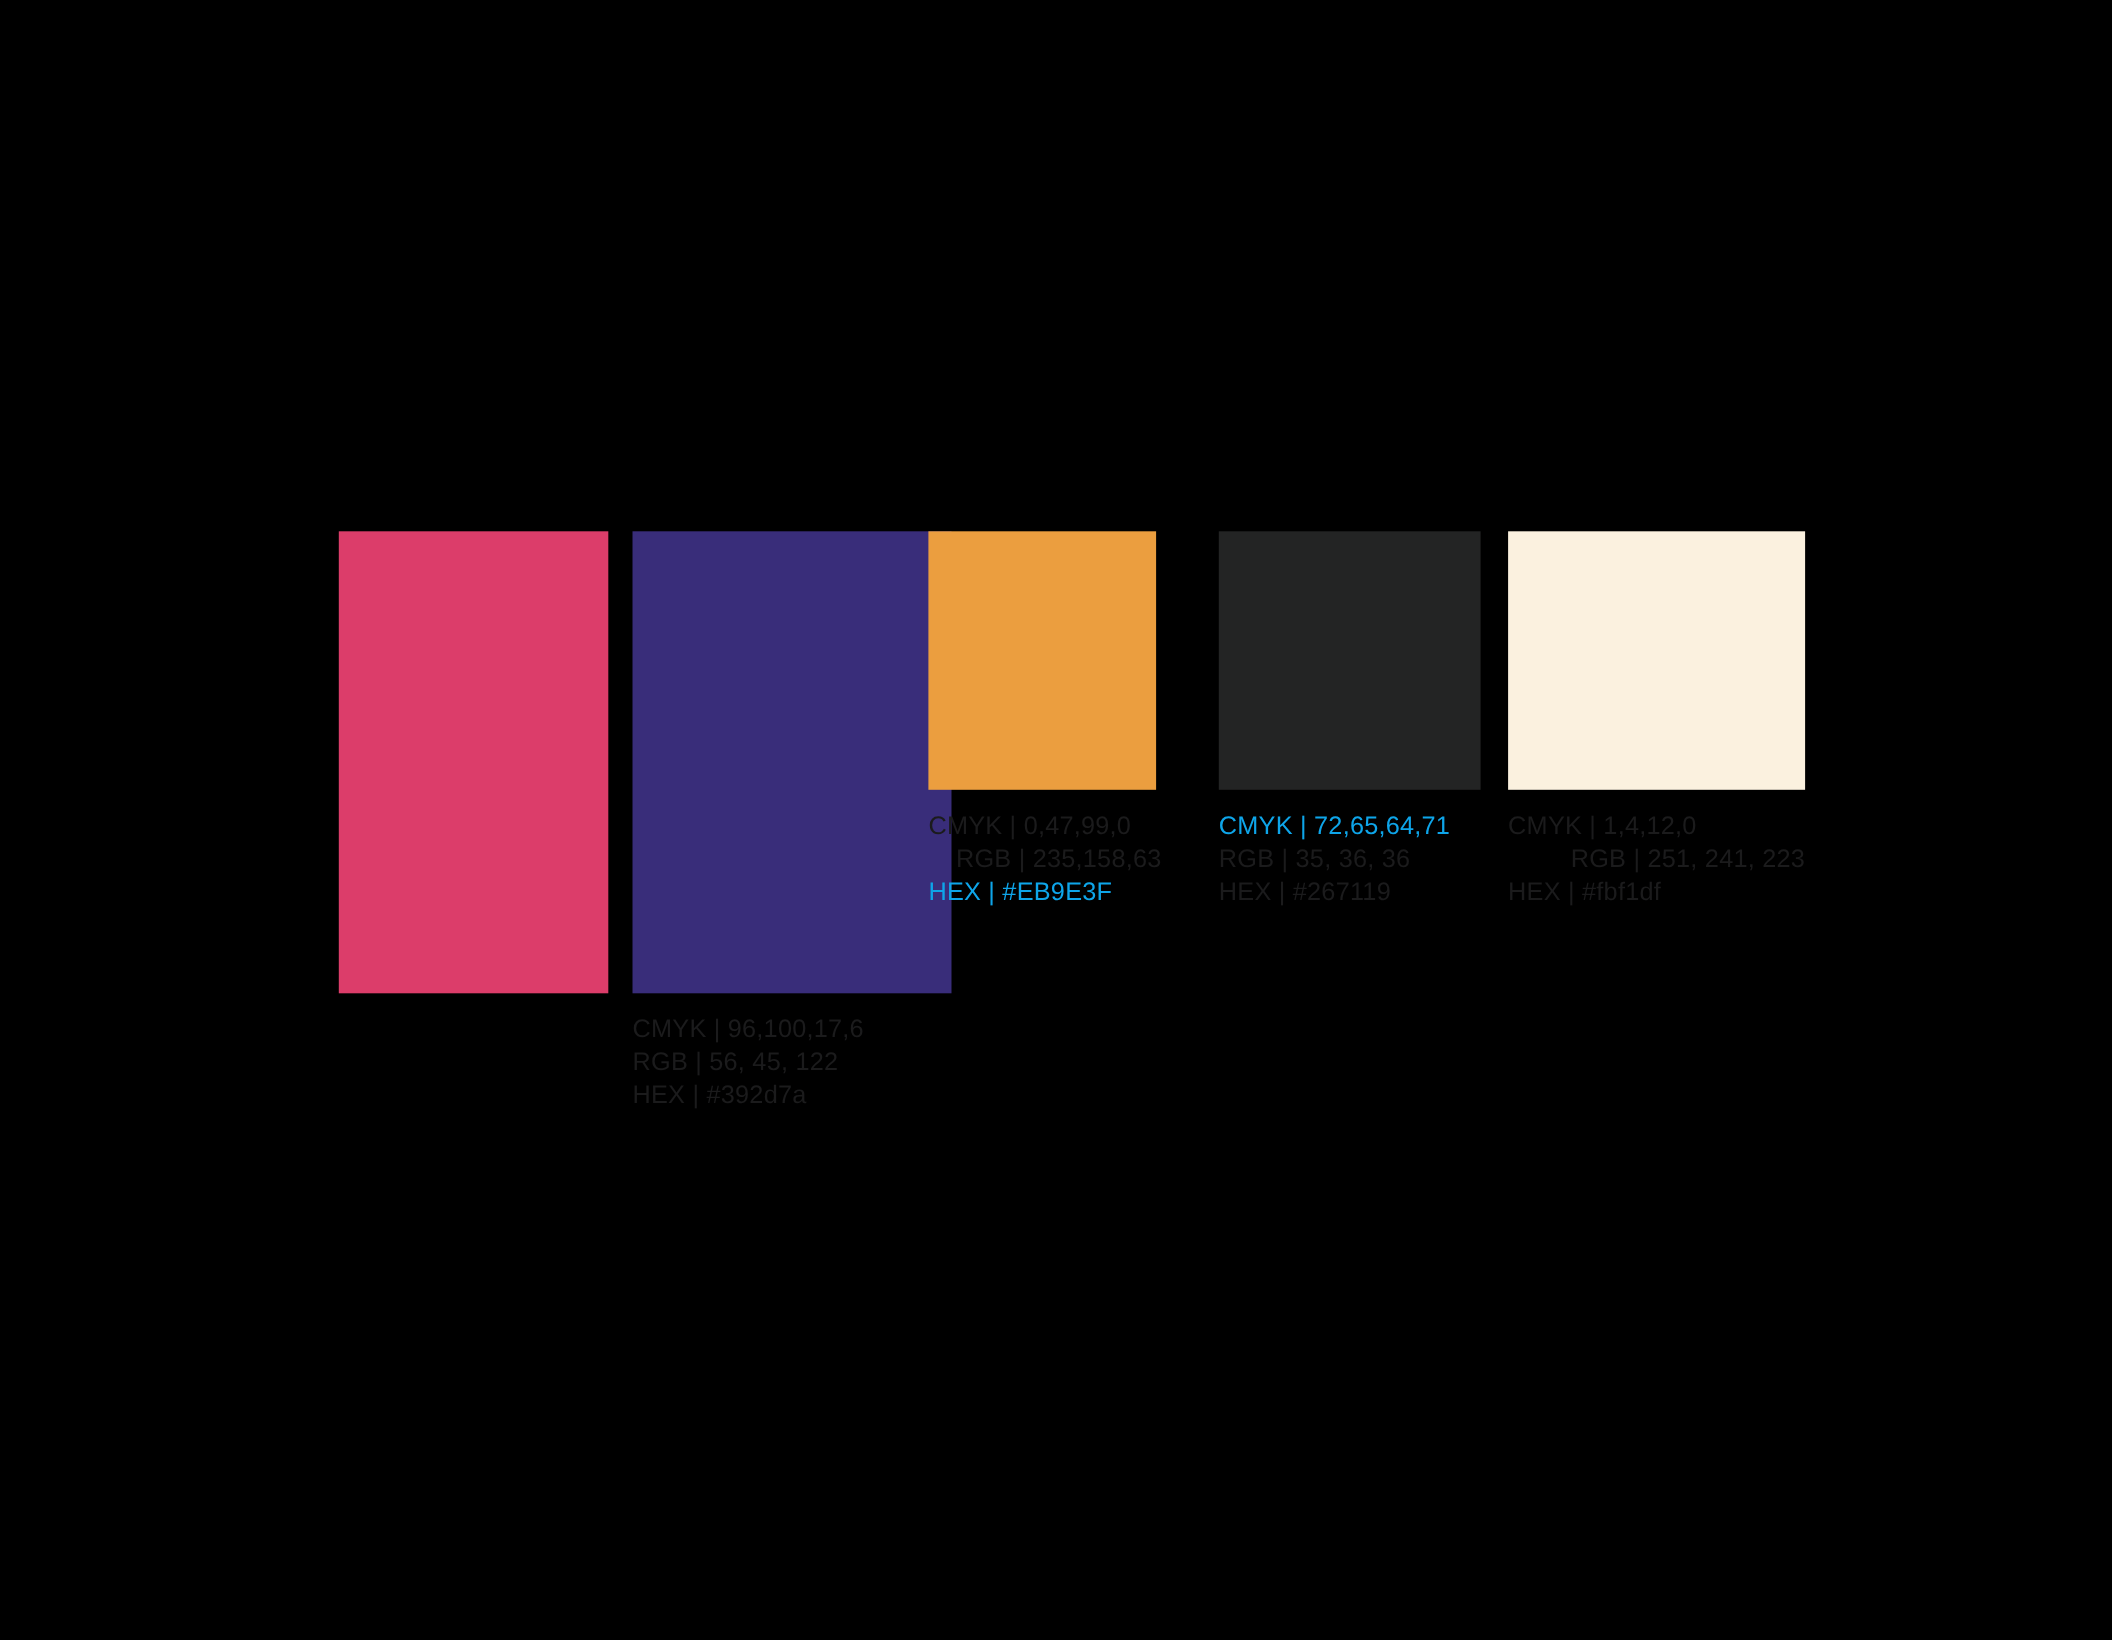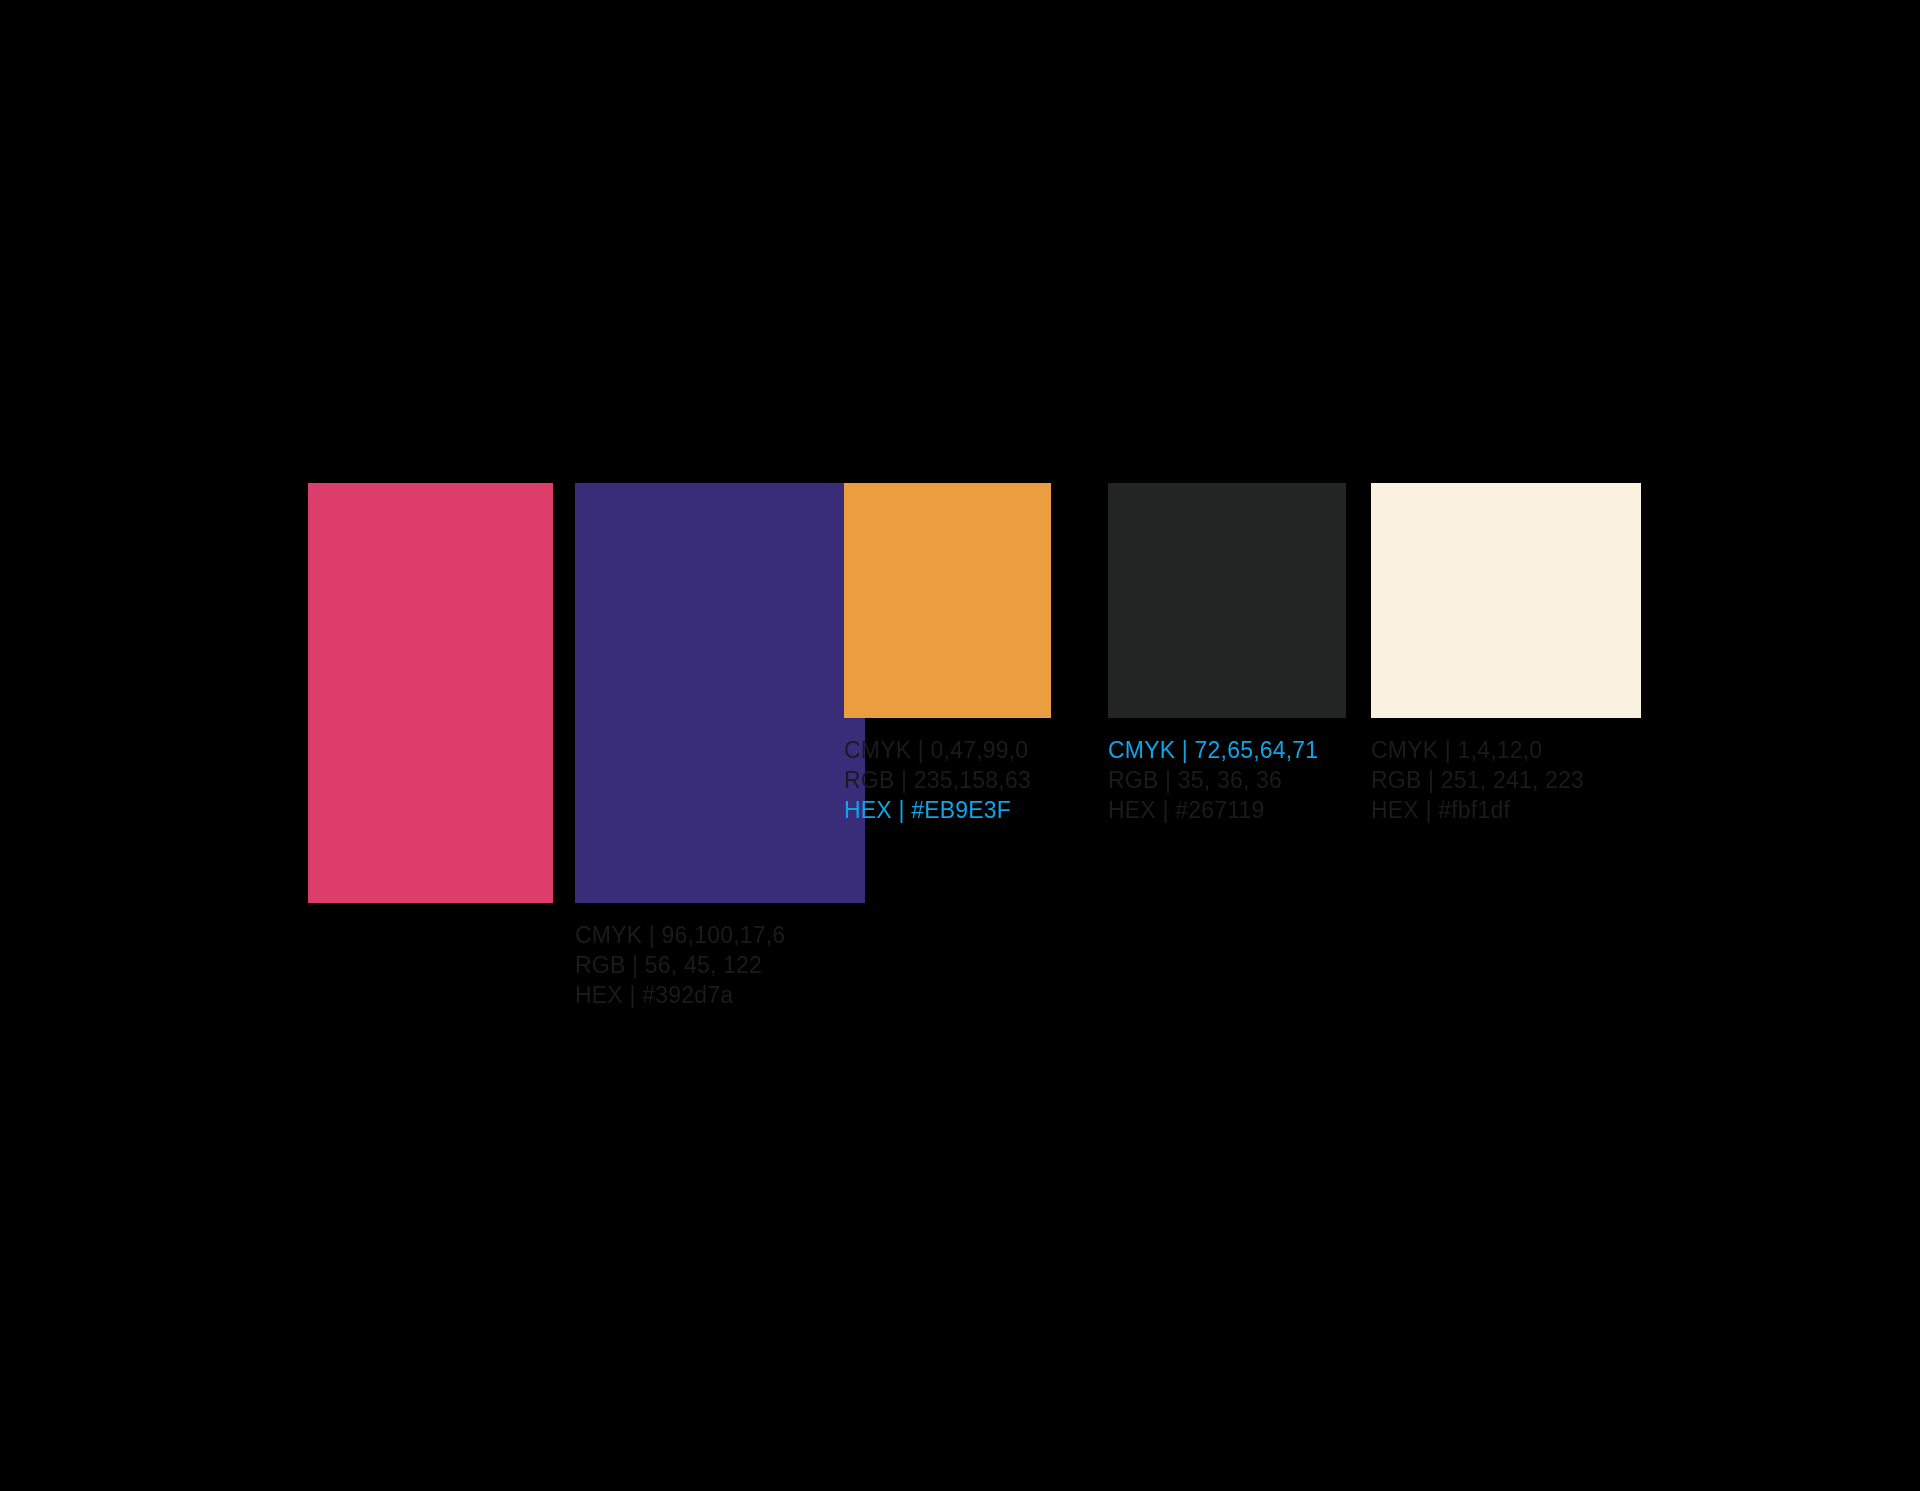--- a/index.html
+++ b/index.html
@@ -81,36 +81,36 @@
       <span class="spec-line" style="color: rgb(27, 27, 28);">CMYK | 96,100,17,6</span>
       <span class="spec-line" style="color: rgb(27, 27, 28);">RGB | 56, 45, 122</span>
       <span class="spec-line" style="color: rgb(27, 27, 28);">HEX | #392d7a</span>
     </div>
   </div>
 
   <div class="swatch-group" id="group-3">
     <div class="swatch-chip" style="background: rgb(235, 158, 63);"></div>
     <div class="swatch-specs">
       <span class="spec-line" style="color: rgb(27, 27, 28);">CMYK | 0,47,99,0</span>
-      <span class="spec-line" style="color: rgb(27, 27, 28);">RGB | 235,158,63</span>
+      <span class="spec-line" style="color: rgb(27, 27, 28); margin-left: 25px;">RGB | 235,158,63</span>
       <span class="spec-line" style="color: #0ea5e9;">HEX | #EB9E3F</span>
     </div>
   </div>
 
   <div class="swatch-group" id="group-4">
     <div class="swatch-chip" style="background: rgb(35, 36, 36);"></div>
     <div class="swatch-specs">
       <span class="spec-line" style="color: #0ea5e9;">CMYK | 72,65,64,71</span>
       <span class="spec-line" style="color: rgb(27, 27, 28);">RGB | 35, 36, 36</span>
       <span class="spec-line" style="color: rgb(27, 27, 28);">HEX | #267119</span>
     </div>
   </div>
 
   <div class="swatch-group" id="group-5">
     <div class="swatch-chip" style="background: rgb(251, 241, 223);"></div>
     <div class="swatch-specs">
       <span class="spec-line" style="color: rgb(27, 27, 28);">CMYK | 1,4,12,0</span>
-      <span class="spec-line" style="color: rgb(27, 27, 28);">RGB | 251, 241, 223</span>
+      <span class="spec-line" style="color: rgb(27, 27, 28); text-align: right;">RGB | 251, 241, 223</span>
       <span class="spec-line" style="color: rgb(27, 27, 28);">HEX | #fbf1df</span>
     </div>
   </div>
 
 </div>
 
 </body></html>

